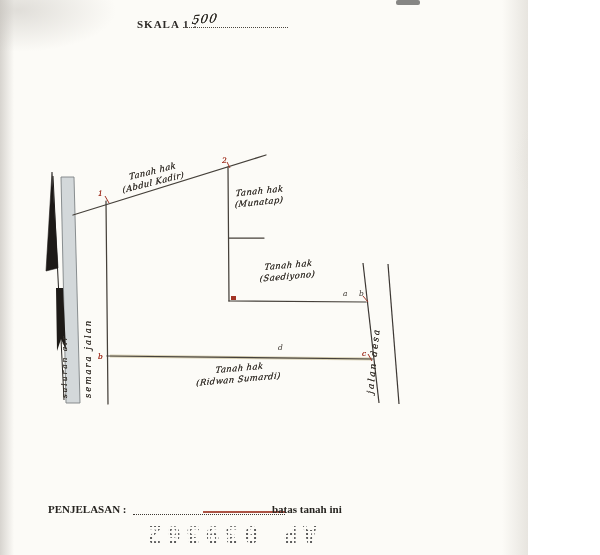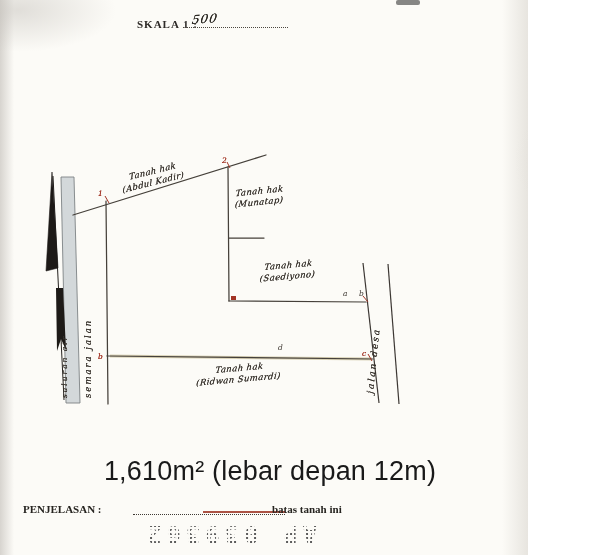--- a/index.html
+++ b/index.html
@@ -112,22 +112,21 @@
 
   <span class="abs mark red" style="left:222px;top:157px">2</span>
   <span class="abs mark red" style="left:98px;top:190px">1</span>
   <div class="abs redsq" style="left:231px;top:296px"></div>
   <span class="abs mark dark" style="left:343px;top:290px">a</span>
   <span class="abs mark dark" style="left:359px;top:290px">b</span>
   <span class="abs mark dark" style="left:278px;top:344px">d</span>
   <span class="abs mark red" style="left:362px;top:350px">c</span>
   <span class="abs mark red" style="left:98px;top:353px">b</span>
 
-  <div class="abs area-note" style="left:70px;top:456px;width:400px;text-align:center">1,610m² (lebar depan 12m)</div>
 
-  <div class="abs pj-label" style="left:23px;top:503px">PENJELASAN :</div>
+  <div class="abs pj-label" style="left:48px;top:503px">PENJELASAN :</div>
   <div class="abs pj-dots" style="left:133px;top:502px"></div>
   <div class="abs pj-redline" style="left:203px;top:511px"></div>
   <div class="abs pj-note" style="left:272px;top:503px">batas tanah ini</div>
 
   <div class="abs stamp" style="left:142px;top:520px">AP 039362</div>
 
 </div>
 
 </body></html>

